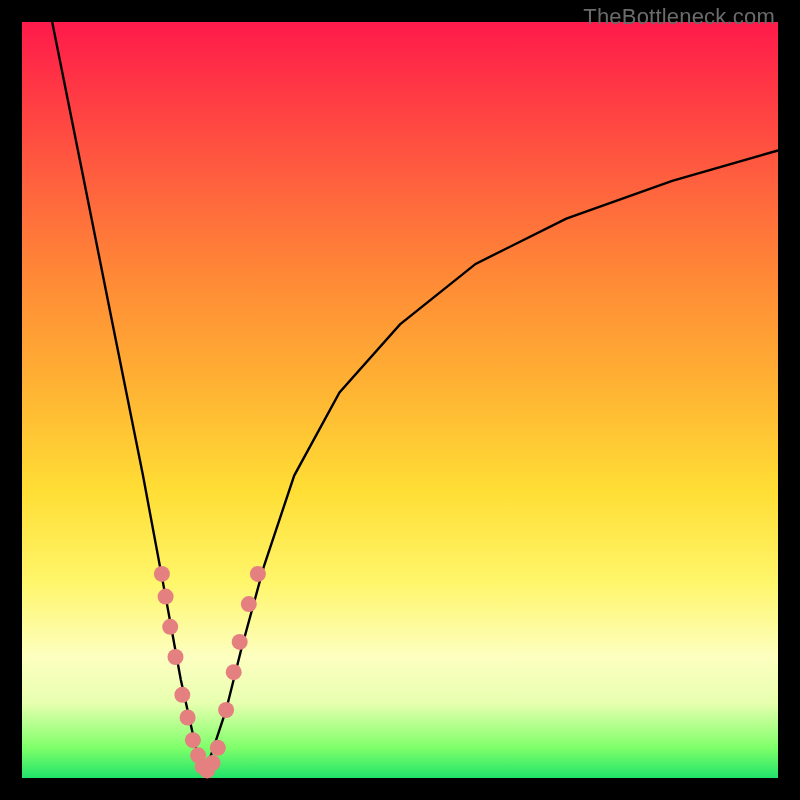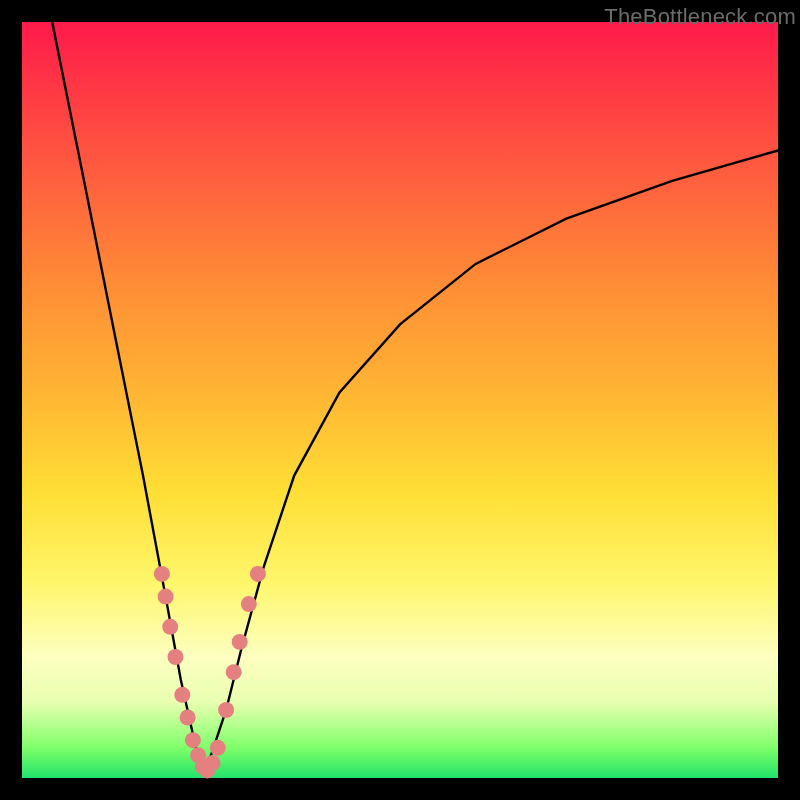--- a/index.html
+++ b/index.html
@@ -34,21 +34,21 @@
       #ffde35 62%,
       #fff66a 74%,
       #fdffc0 84%,
       #e8ffb0 90%,
       #7fff6a 96%,
       #21e36a 100%);
   }
   .watermark {
     position: absolute;
     top: 4px;
-    right: 4px;
+    right: 25px;
     color: #6b6b6b;
     font-size: 22px;
     letter-spacing: 0.2px;
     font-weight: 500;
     user-select: none;
   }
   svg.curve {
     position: absolute;
     top: 0; left: 0;
     width: 756px;

